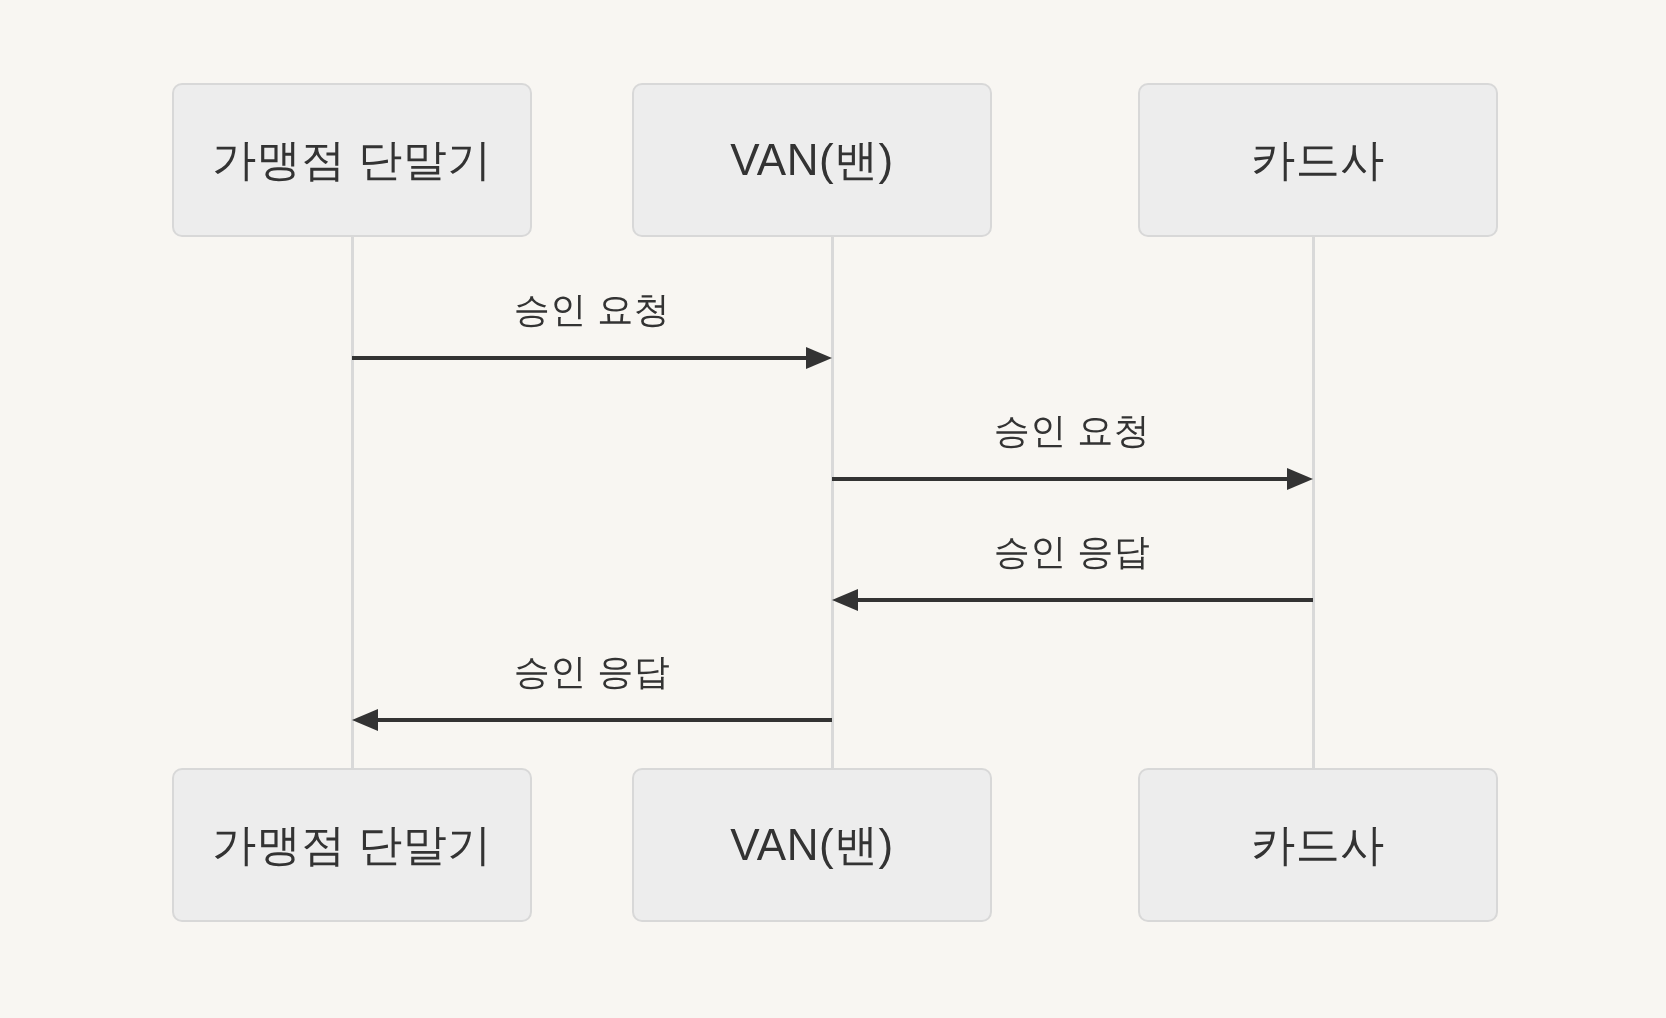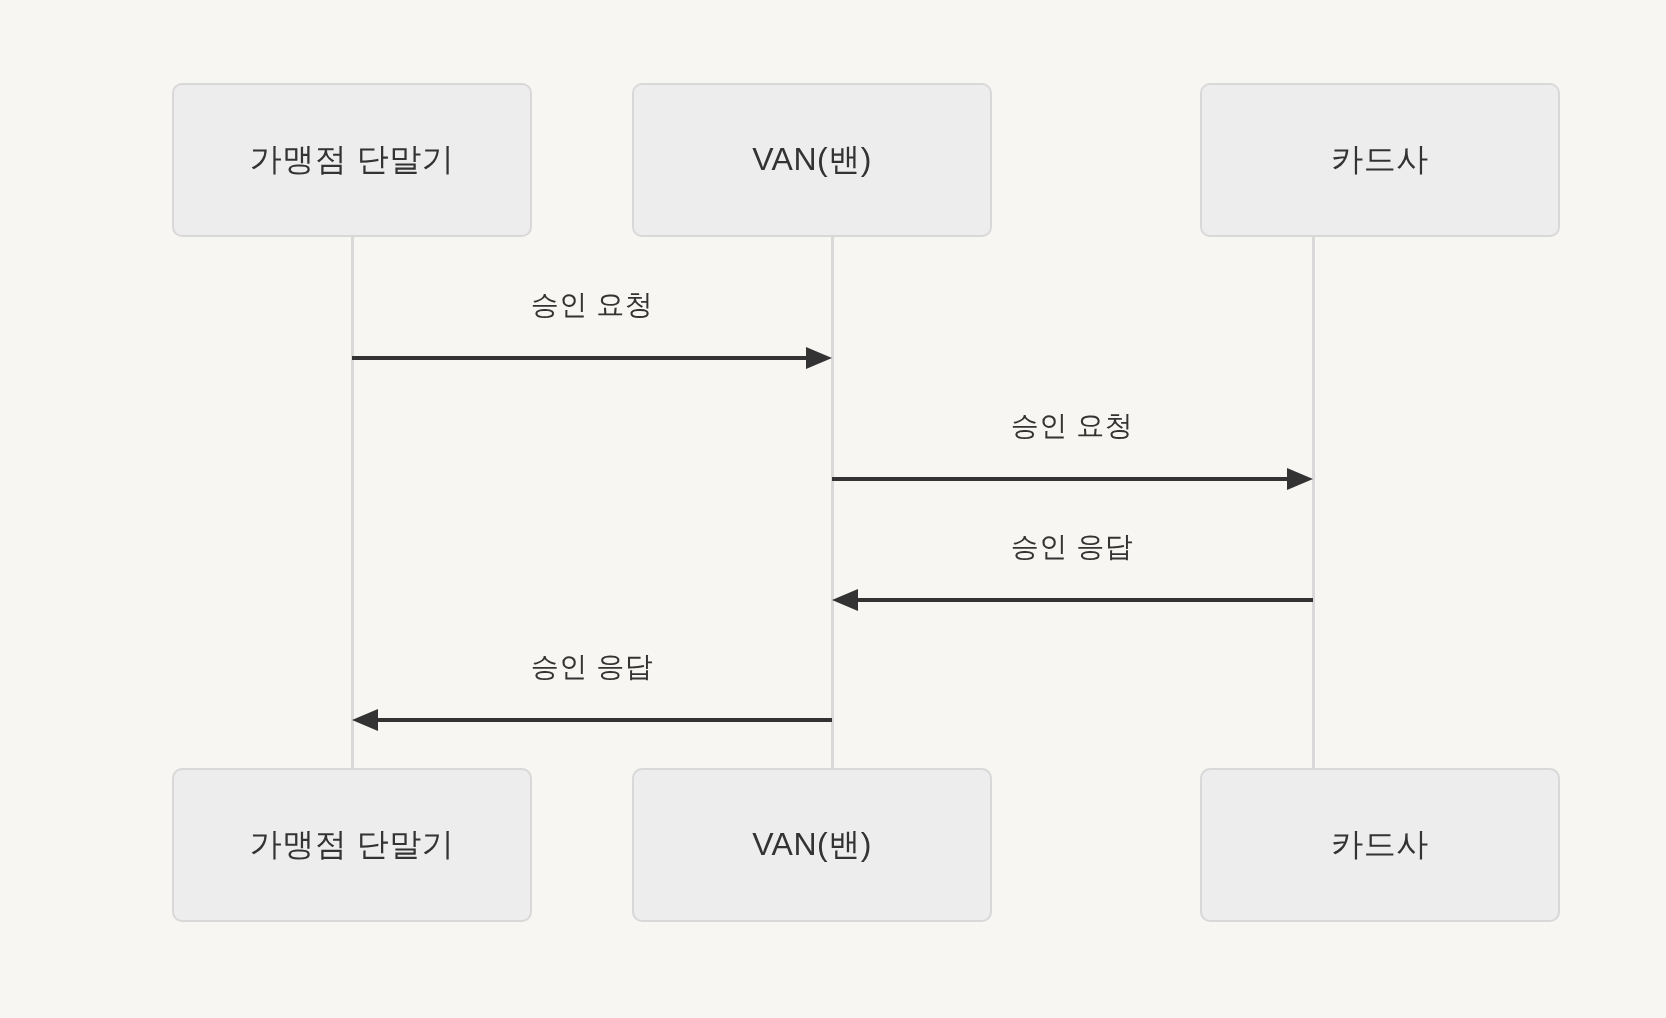--- a/index.html
+++ b/index.html
@@ -24,46 +24,46 @@
 
   
   .actor-box {
     position: absolute;
     width: 360px; height: 154px;
     background: var(--box-fill, #ededed);
     border: 2px solid var(--box-border, #d8d8d8);
     border-radius: 10px;
     display: flex; align-items: center; justify-content: center;
     color: var(--text, #333333);
-    font-size: 32px;
+    font-size: 44px;
     letter-spacing: 0.5px;
   }
   .row-top    { top: 83px; }
   .row-bottom { top: 768px; }
   .col-1 { left: 172px; }
   .col-2 { left: 632px; }
-  .col-3 { left: 1200px; }
+  .col-3 { left: 1138px; }
 
   
   .lifeline {
     position: absolute;
     top: 237px; height: 531px; width: 3px;
     background: var(--lifeline, #d9d9d9);
   }
   .lifeline.l1 { left: 351px; }
   .lifeline.l2 { left: 831px; }
   .lifeline.l3 { left: 1312px; }
 
   
   .msg-label {
     position: absolute;
     width: 440px;
     text-align: center;
     color: var(--text, #333333);
-    font-size: 28px;
+    font-size: 36px;
     letter-spacing: 0.5px;
   }
   .msg-label.m1 { left: 372px;  top: 286px; }
   .msg-label.m2 { left: 852px;  top: 407px; }
   .msg-label.m3 { left: 852px;  top: 528px; }
   .msg-label.m4 { left: 372px;  top: 648px; }
 
   
   .msg-line {
     position: absolute;

